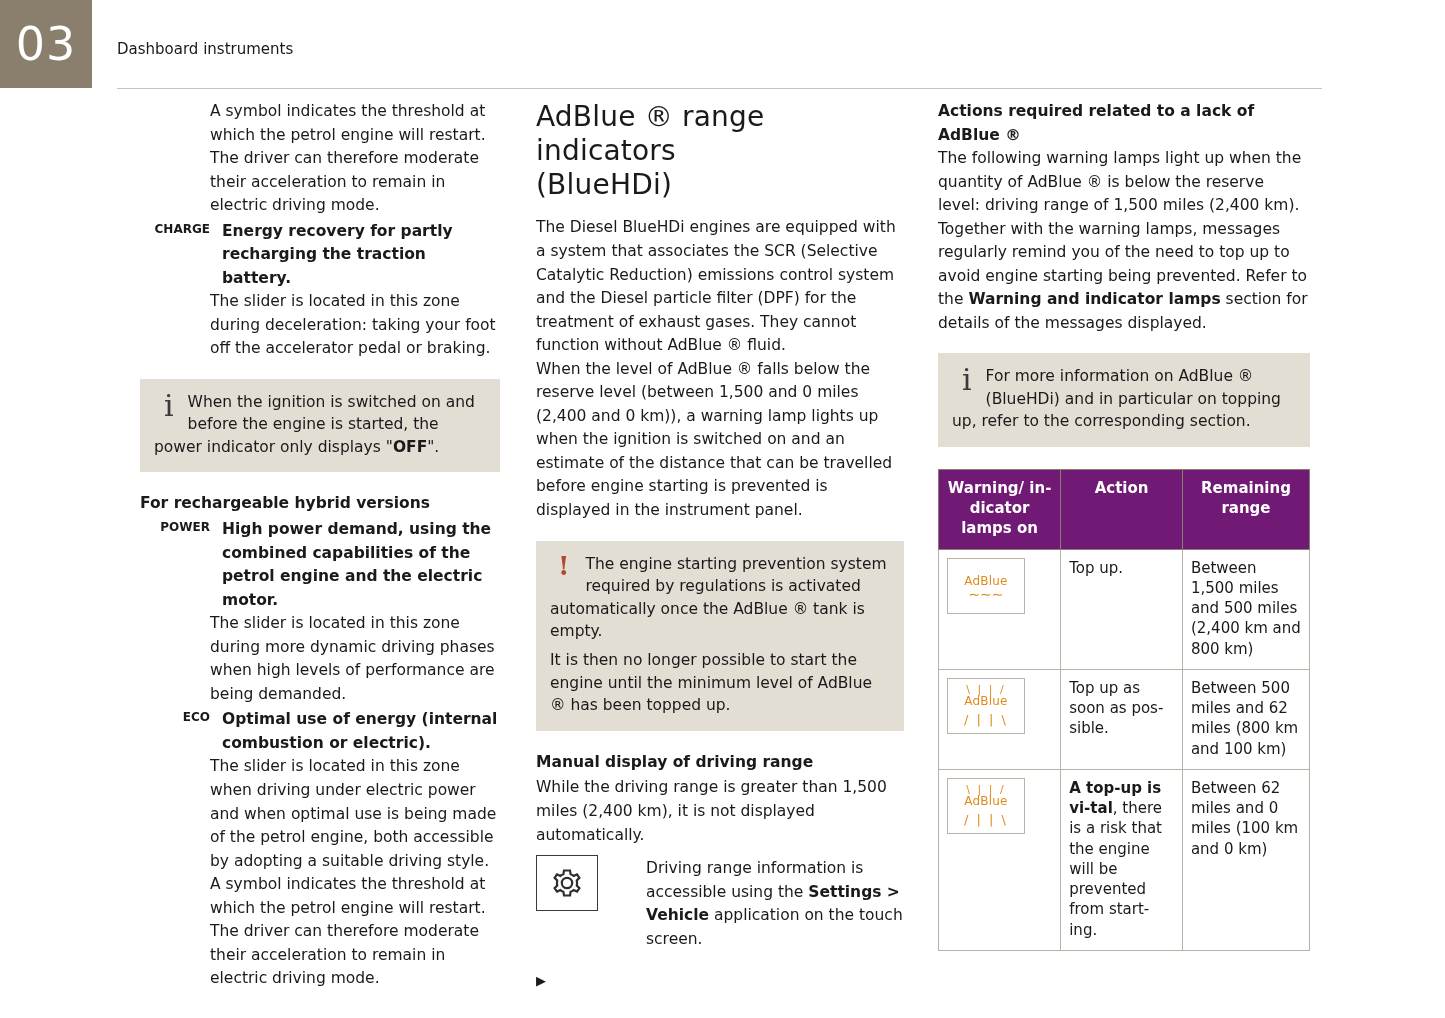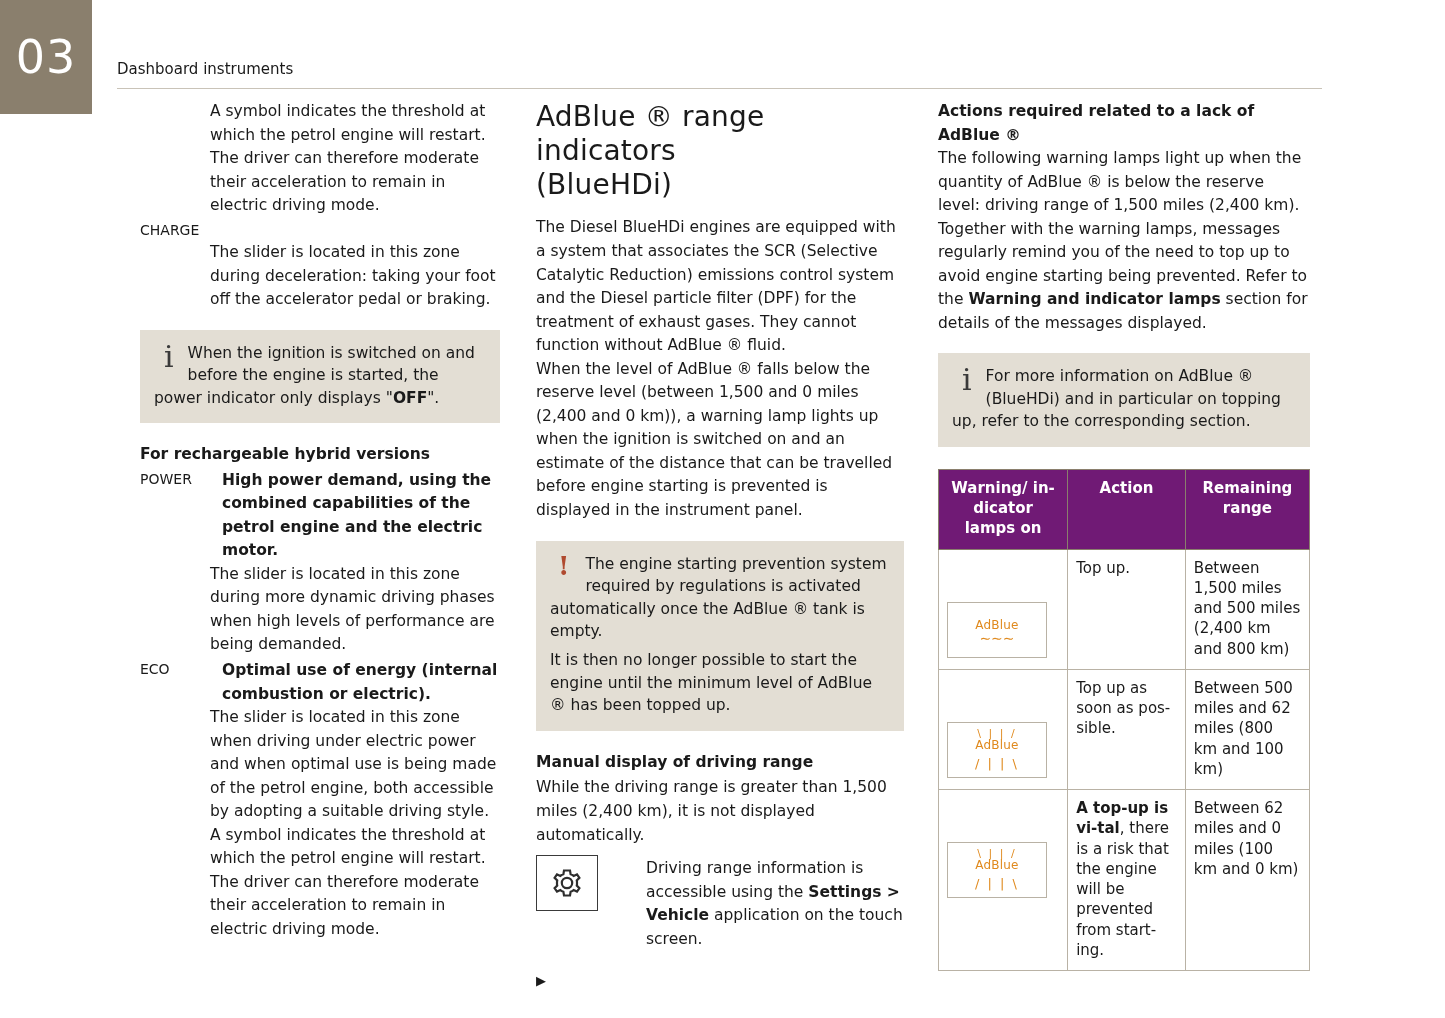--- a/index.html
+++ b/index.html
@@ -15,21 +15,21 @@
     position: relative;
     overflow: hidden;
   }
 
   
   .chapter-badge {
     position: absolute;
     left: 0;
     top: 0;
     width: 92px;
-    height: 114px;
+    height: 88px;
     background: #8a7f6d;
     color: #ffffff;
     display: flex;
     align-items: center;
     justify-content: center;
     font-size: 46px;
     font-weight: 400;
     letter-spacing: 1px;
   }
   .page-head {
@@ -40,21 +40,21 @@
   }
   .page-number {
     font-size: 14px;
     font-weight: bold;
     color: #1a1a1a;
     line-height: 1.2;
   }
   .chapter-title {
     font-size: 15px;
     color: #1a1a1a;
-    margin-top: 20px;
+    margin-top: 0;
     line-height: 1.2;
   }
   .head-rule {
     position: absolute;
     left: 117px;
     top: 88px;
     width: 1205px;
     height: 1px;
     background: #c9c3b8;
   }
@@ -74,23 +74,23 @@
   .b { font-weight: bold; }
 
   
   .termblock {
     display: flex;
     margin-top: 2px;
   }
   .term {
     width: 82px;
     flex: 0 0 82px;
-    font-weight: normal;
-    font-size: 14px;
-    text-align: left;
+    font-weight: bold;
+    font-size: 12px;
+    text-align: right;
     padding-right: 12px;
     box-sizing: border-box;
   }
   .termbody {
     flex: 1;
   }
   .indent {
     margin-left: 70px;
   }
 
@@ -183,27 +183,26 @@
     border: 1px solid #b9b2a5;
     vertical-align: top;
     padding: 8px 8px 10px 8px;
   }
   .col-lamp { width: 124px; }
   .col-action { width: 124px; }
   .col-range { width: 124px; }
 
   
   .lamp {
-    width: 100px;
+    width: 78px;
     height: 56px;
     border: 1px solid #b9b2a5;
     box-sizing: border-box;
     position: relative;
     background: #fff;
-    margin-top: 44px;
   }
   .lamp .label {
     position: absolute;
     left: 0; right: 0;
     top: 14px;
     text-align: center;
     color: #e08a1e;
     font-size: 12px;
     letter-spacing: 0.2px;
   }
@@ -238,20 +237,23 @@
   <div class="chapter-title">Dashboard instruments</div>
 </div>
 <div class="head-rule"></div>
 
 <div class="col col1">
 
   <p class="indent">A symbol indicates the threshold at which the petrol engine will restart. The driver can therefore moderate their acceleration to remain in electric driving mode.</p>
 
   <div class="termblock">
     <div class="term">CHARGE</div>
+    <div class="termbody">
+      <span class="b">Energy recovery for partly recharging the traction battery.</span>
+    </div>
   </div>
   <p class="indent">The slider is located in this zone during deceleration: taking your foot off the accelerator pedal or braking.</p>
 
   <div class="infobox">
     <span class="glyph">i</span>
     <span>When the ignition is switched on and before the engine is started, the power indicator only displays "</span><span class="b">OFF</span><span>".</span>
   </div>
 
   <h2 class="sub-title">For rechargeable hybrid versions</h2>
 

